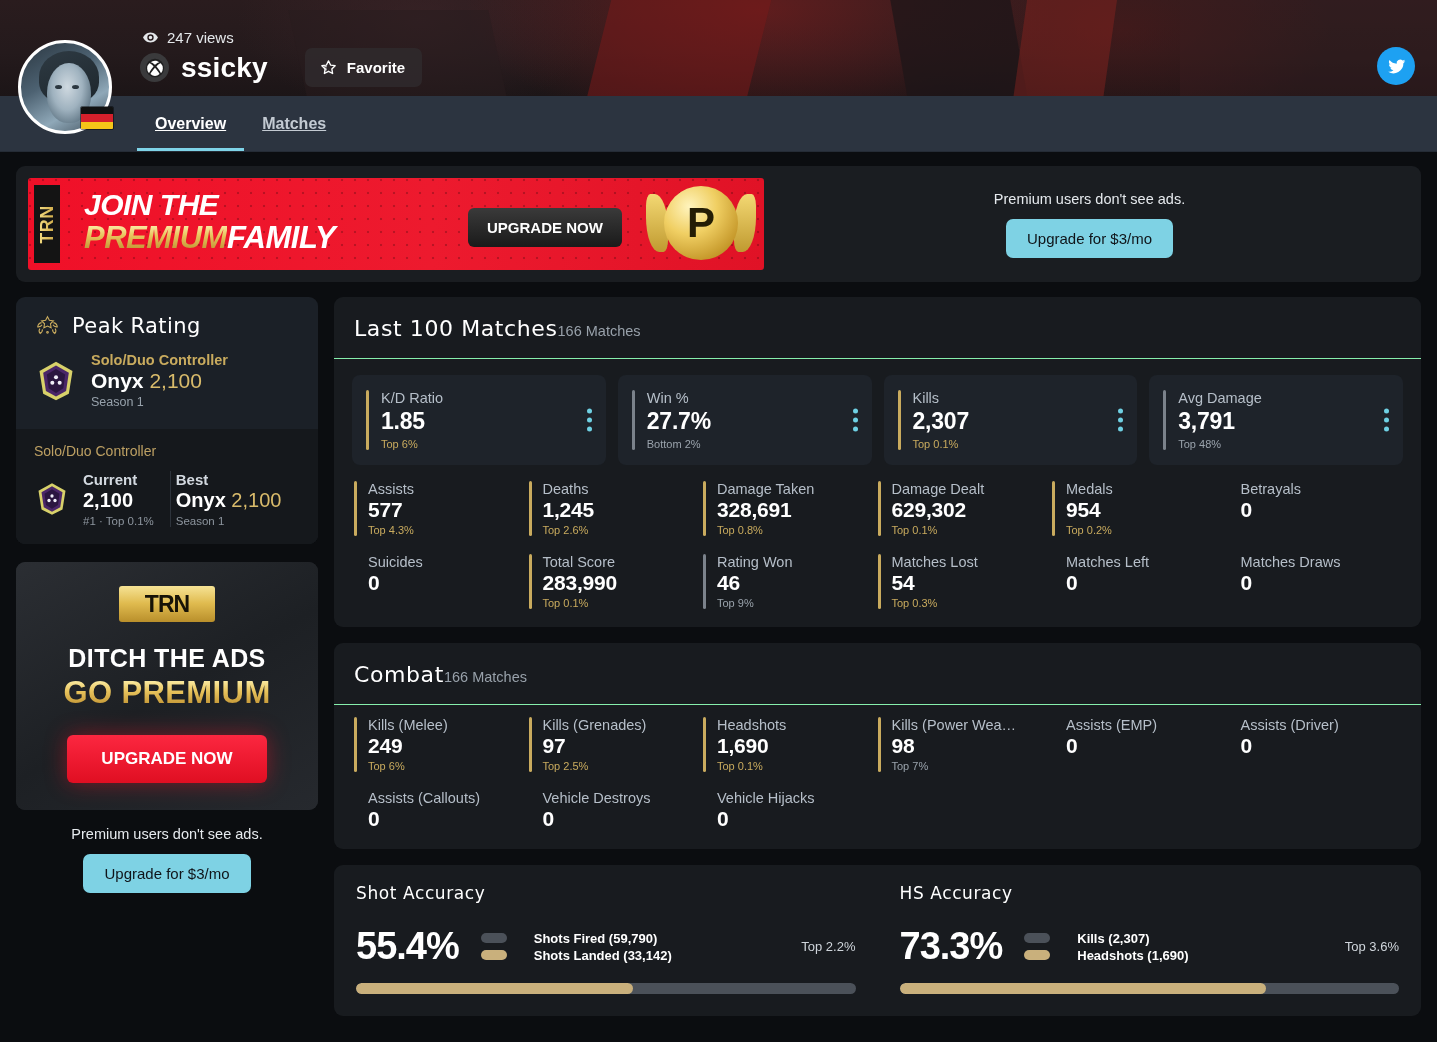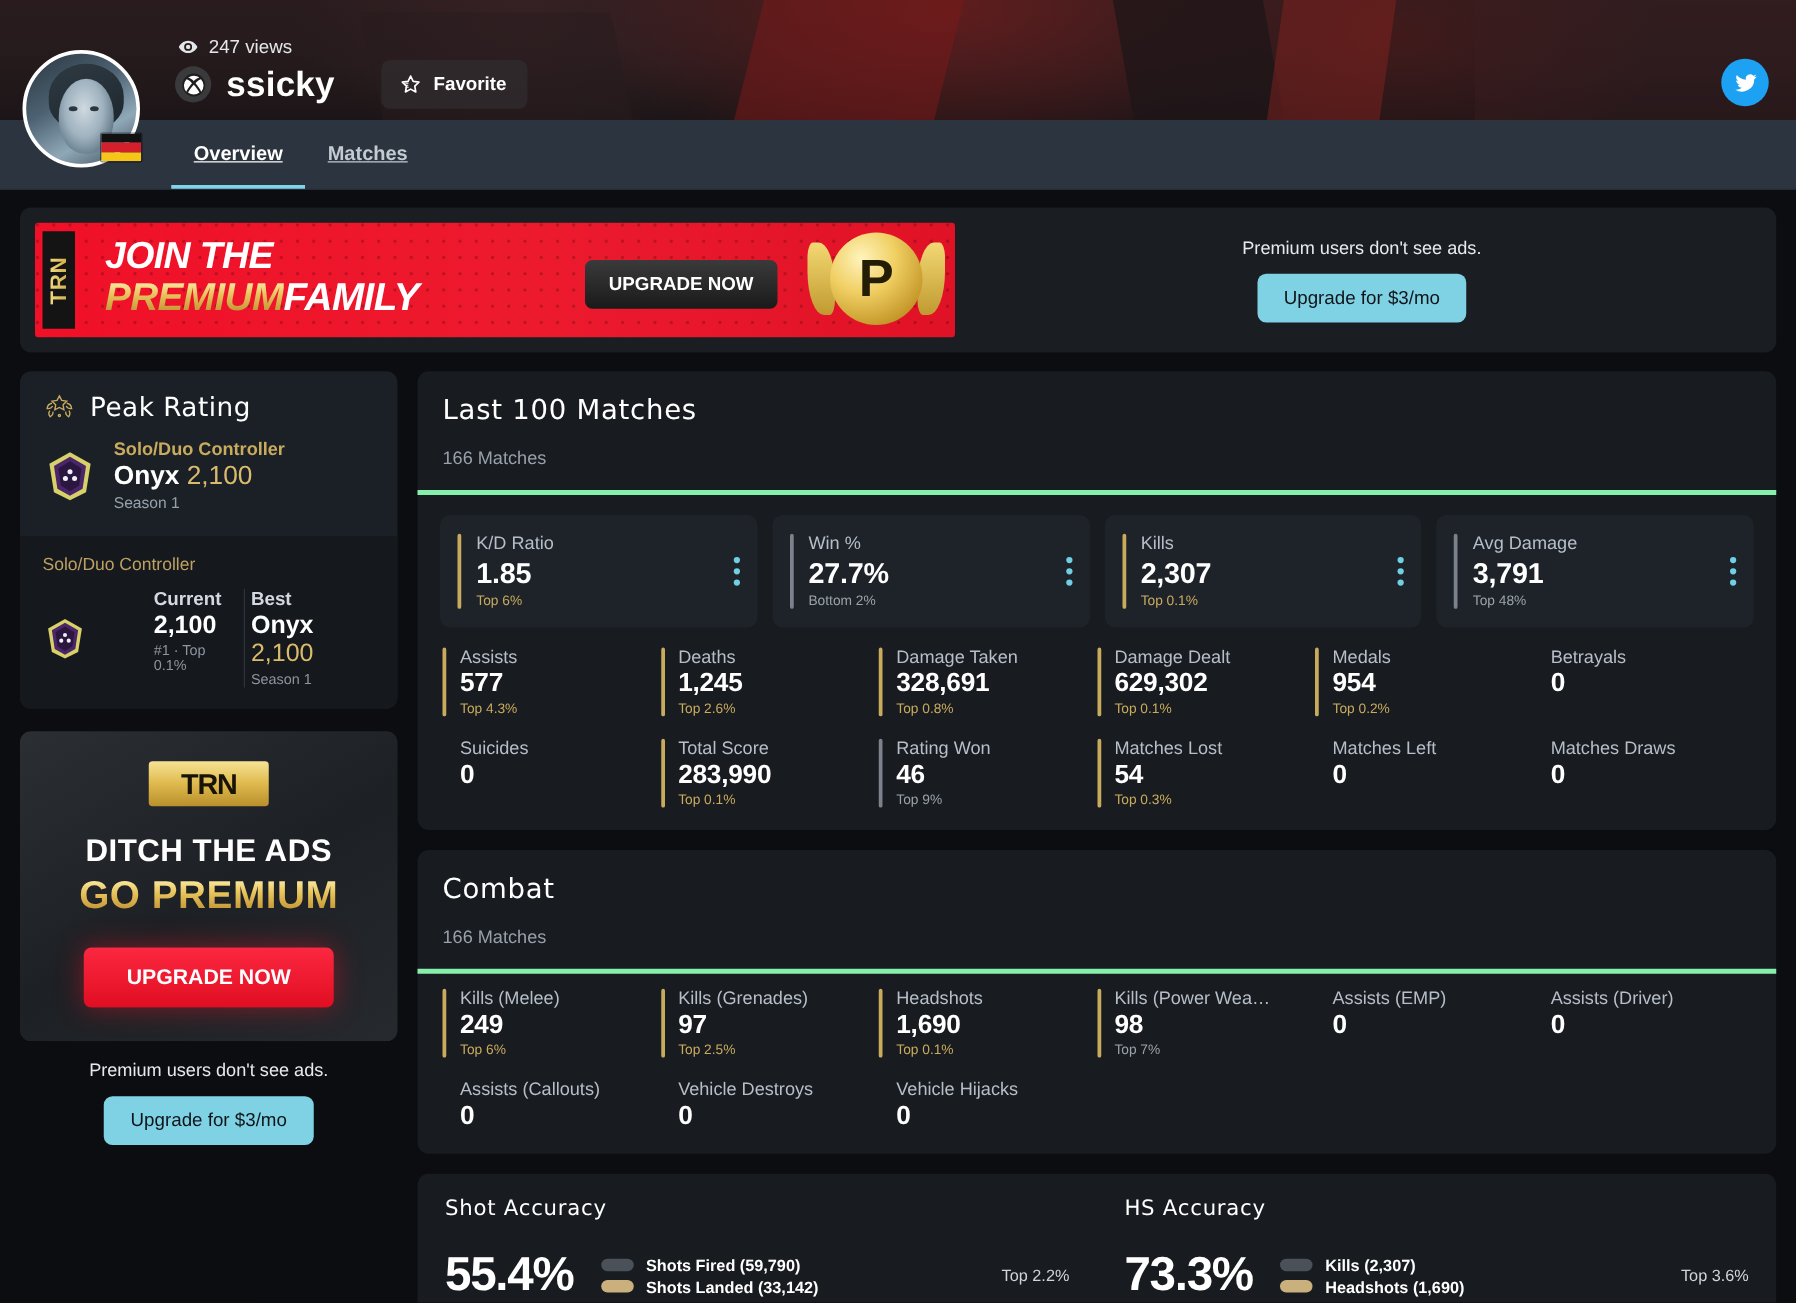--- a/index.html
+++ b/index.html
@@ -171,21 +171,21 @@
   .peak-title { color: #fff; font-size: 21px; font-weight: 400; letter-spacing: .4px; font-family: "DejaVu Sans", sans-serif; }
   .peak-body { display: flex; align-items: center; gap: 13px; padding: 4px 18px 20px 18px; }
   .rank-label { color: #c9ab5e; font-size: 14.5px; font-weight: 700; }
   .rank-main { font-size: 21px; font-weight: 700; color: #fff; margin-top: 1px; }
   .rank-main .num { color: #d9bb6b; font-weight: 400; }
   .rank-sub { color: #97a1ab; font-size: 12.5px; margin-top: 2px; }
 
   .peak-foot { background: #15181c; padding: 14px 18px 17px 18px; }
   .foot-label { color: #bda063; font-size: 14px; margin-bottom: 12px; }
   .foot-row { display: flex; align-items: center; gap: 13px; }
-  .foot-cols { display: flex; flex: 1; margin-left: 40px; }
+  .foot-cols { display: flex; flex: 1; }
   .foot-col { padding-right: 16px; }
   .foot-col + .foot-col { border-left: 1px solid #2d333b; padding-left: 5px; }
   .foot-k { color: #d3d9e0; font-size: 15px; font-weight: 700; }
   .foot-v { color: #fff; font-size: 20px; font-weight: 700; margin-top: 1px; }
   .foot-v .num { color: #d9bb6b; font-weight: 400; }
   .foot-s { color: #8d959e; font-size: 11.5px; margin-top: 3px; }
 
   
   .side-ad { background: #1a1d21; border-radius: 9px; overflow: hidden; }
   .side-ad-inner {
@@ -207,22 +207,22 @@
     color: #fff; font-size: 17px; font-weight: 800; cursor: pointer;
     box-shadow: 0 0 22px rgba(240,20,40,.45);
     font-family: "Liberation Sans", sans-serif;
   }
   .side-ad-foot { padding: 16px 0 18px 0; display: flex; flex-direction: column; align-items: center; gap: 12px; background: #0b0d10; }
   .side-note { color: #e6eaee; font-size: 14.5px; }
 
   
   .panel { background: #181b1f; border-radius: 9px; margin-bottom: 16px; }
   .panel-head {
-    display: flex; align-items: baseline; gap: 18px;
-    padding: 19px 20px 17px 20px; border-bottom: 4px solid #86efac; flex-direction: column;
+    display: flex; align-items: baseline; gap: 0;
+    padding: 19px 20px 17px 20px; border-bottom: 1px solid #86efac;
   }
   .panel-title { color: #fff; font-size: 22px; letter-spacing: .6px; font-family: "DejaVu Sans", sans-serif; }
   .panel-count { color: #98a1aa; font-size: 14.5px; }
 
   .big-row { display: flex; gap: 12px; padding: 16px 18px 4px 18px; }
   .big-stat {
     flex: 1; background: #1e232a; border-radius: 8px;
     display: flex; align-items: center; position: relative;
     padding: 15px 16px 15px 14px; min-height: 72px;
   }
@@ -241,21 +241,21 @@
   .gc-top { font-size: 11px; margin-top: 2px; }
   .pad-bottom { padding-bottom: 18px; }
 
   
   .acc-panel { background: #181b1f; border-radius: 9px; display: flex; padding: 18px 0 22px 0; }
   .acc-half { flex: 1; padding: 0 22px; }
   .acc-title { color: #fff; font-size: 17px; letter-spacing: .6px; font-family: "DejaVu Sans", sans-serif; margin-bottom: 22px; }
   .acc-mid { display: flex; align-items: center; }
   .acc-pct { color: #fff; font-size: 38px; font-weight: 700; letter-spacing: -1px; }
   .acc-legend { margin-left: 22px; }
-  .leg-row { display: flex; align-items: center; gap: 10px; margin: 2px 0; }
+  .leg-row { display: flex; align-items: center; gap: 27px; margin: 2px 0; }
   .leg-pill { width: 26px; height: 10px; border-radius: 6px; display: block; }
   .leg-txt { color: #fff; font-size: 13px; font-weight: 700; }
   .acc-top { margin-left: auto; color: #cfd5db; font-size: 13px; }
   .acc-bar { margin-top: 15px; height: 11px; border-radius: 6px; background: #4b5159; overflow: hidden; }
   .acc-fill { height: 100%; border-radius: 6px; background: #c9b07c; }
 </style>
 </head>
 <body>
 
 <div class="page">

